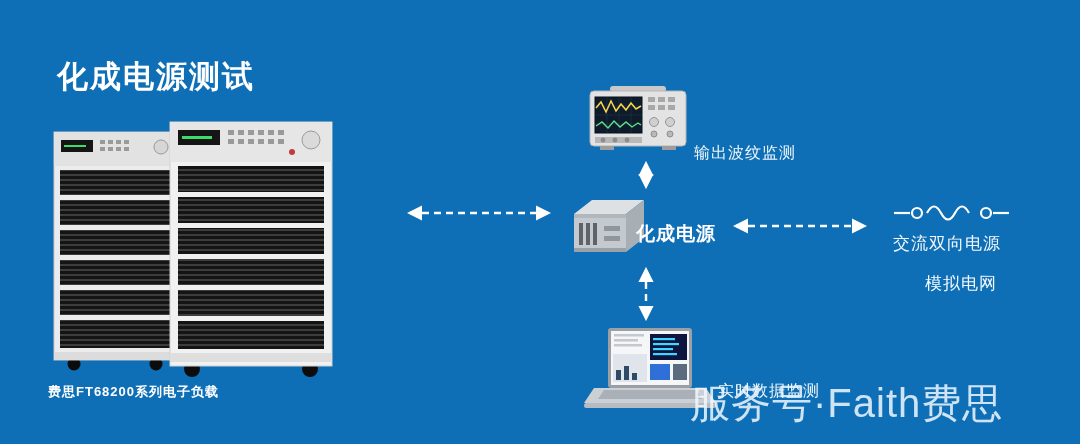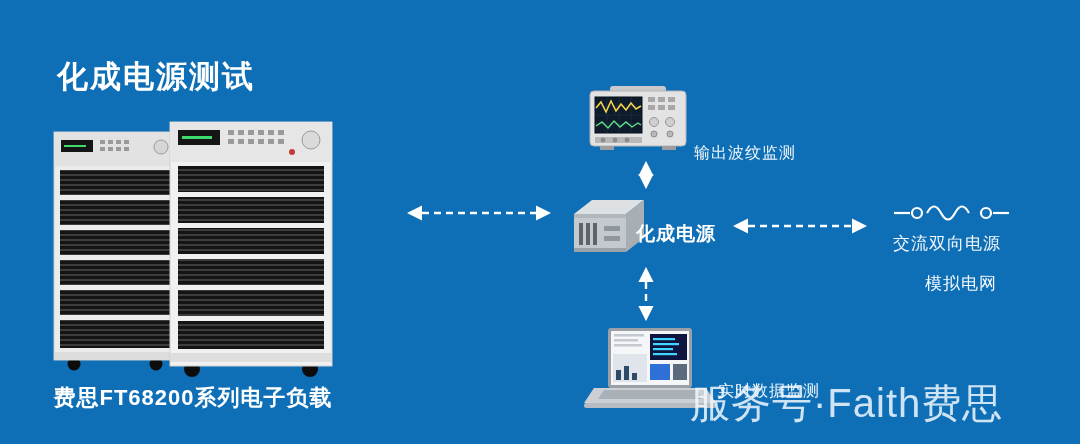--- a/index.html
+++ b/index.html
@@ -13,21 +13,21 @@
   }
   .abs { position:absolute; }
 
   .page-title {
     left:57px; top:56px;
     font-size:31px; font-weight:bold; letter-spacing:2px;
   }
 
   .load-caption {
     left:48px; top:383px; width:290px;
-    text-align:center; font-size:22px; font-weight:bold; letter-spacing:1px;
+    font-size:13px; font-weight:bold; letter-spacing:1px;
   }
 
   .powerbox-label {
     left:636px; top:221px;
     font-size:19px; font-weight:bold; letter-spacing:1px;text-align:right;
   }
 
   .scope-label {
     left:694px; top:143px;
     font-size:16px; letter-spacing:1px; color:#eef6fc;

